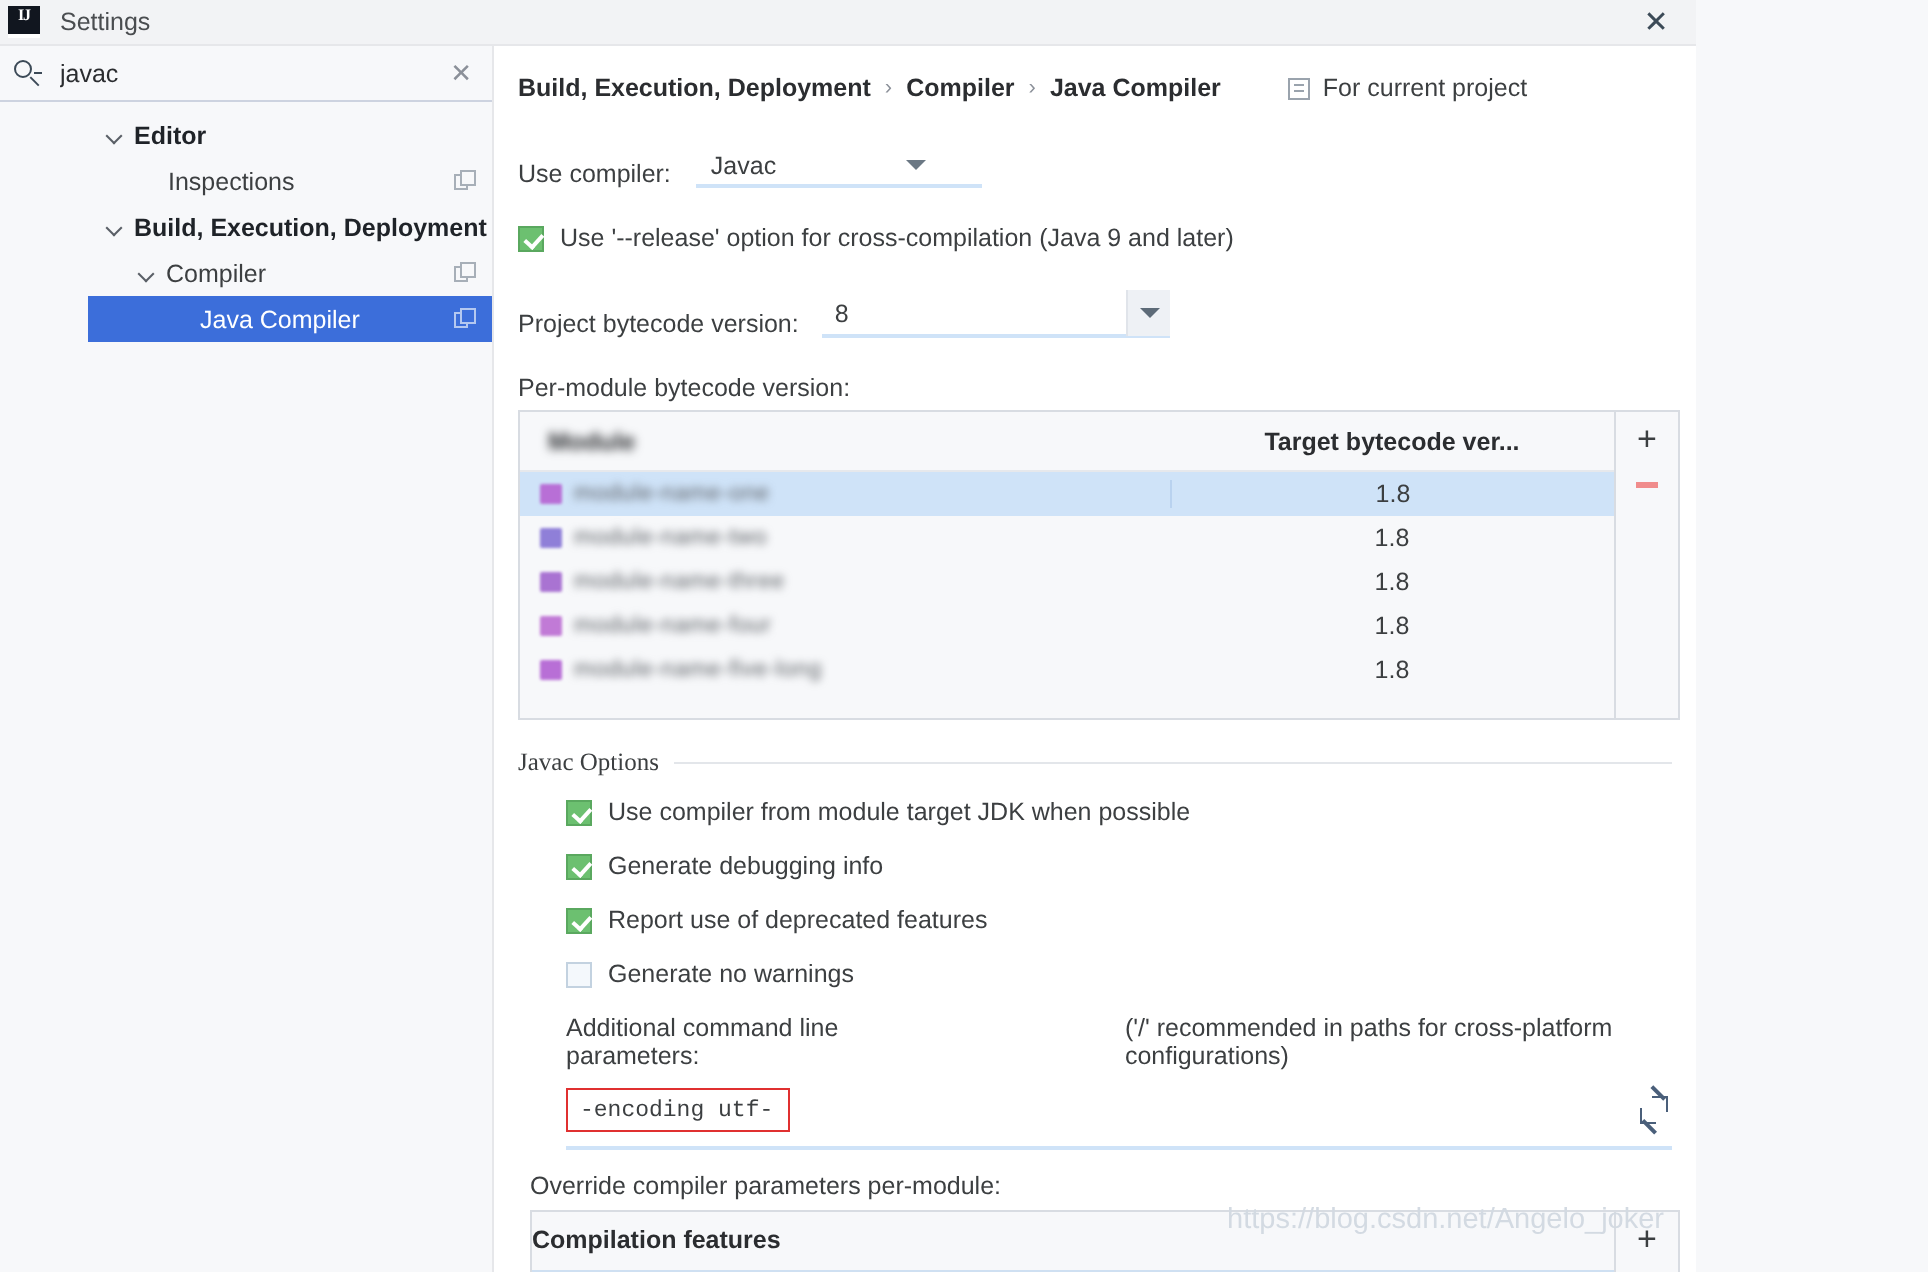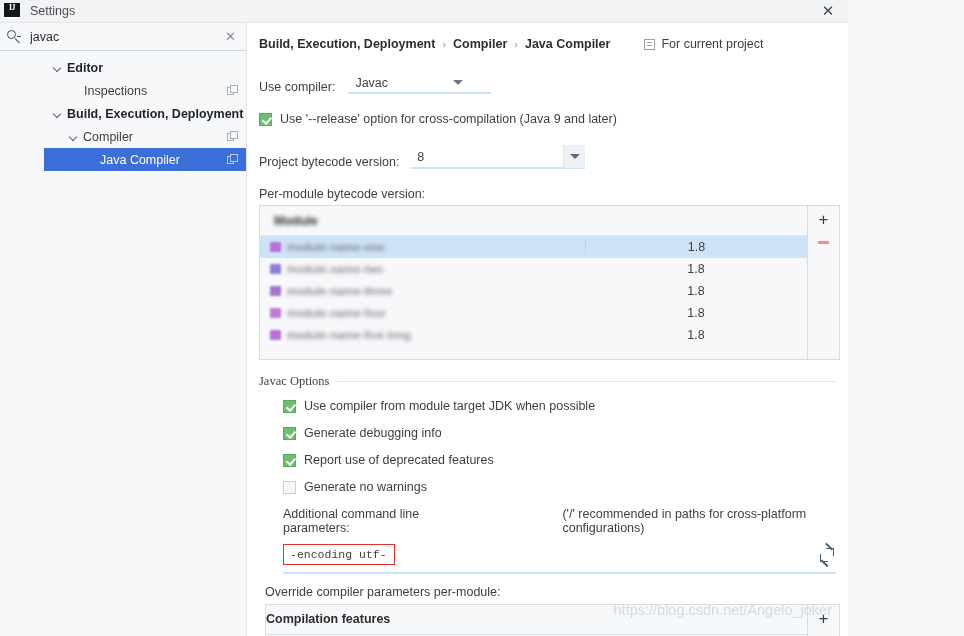--- a/index.html
+++ b/index.html
@@ -638,20 +638,21 @@
           </span>
         </span>
       </div>
 
       <div class="section-label">Per-module bytecode version:</div>
 
       <div class="table-wrap">
         <div class="table-main">
           <div class="tb-head">
             <div class="c1"><span class="blur-head">Module</span></div>
+            <div class="c2">Target bytecode ver...</div>
           </div>
           <div class="tb-row sel">
             <div class="c1">
                 <span class="mod-icon"></span>
                 <span class="blur">module-name-one</span>
               </div>
             <div class="c2">1.8</div>
           </div>
           <div class="tb-row">
             <div class="c1">

